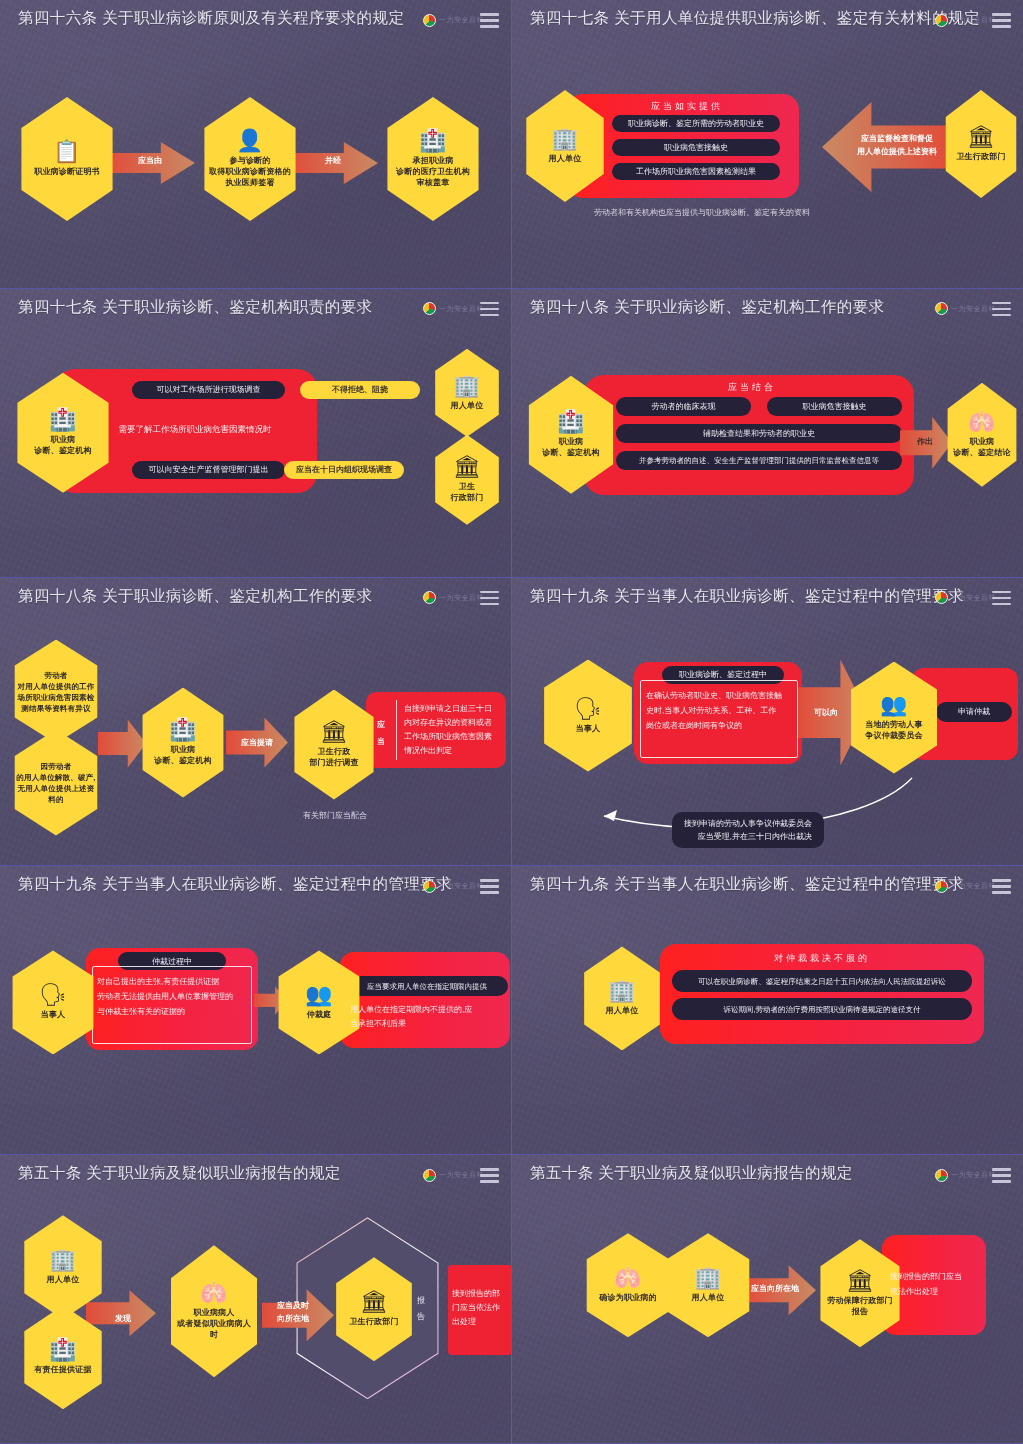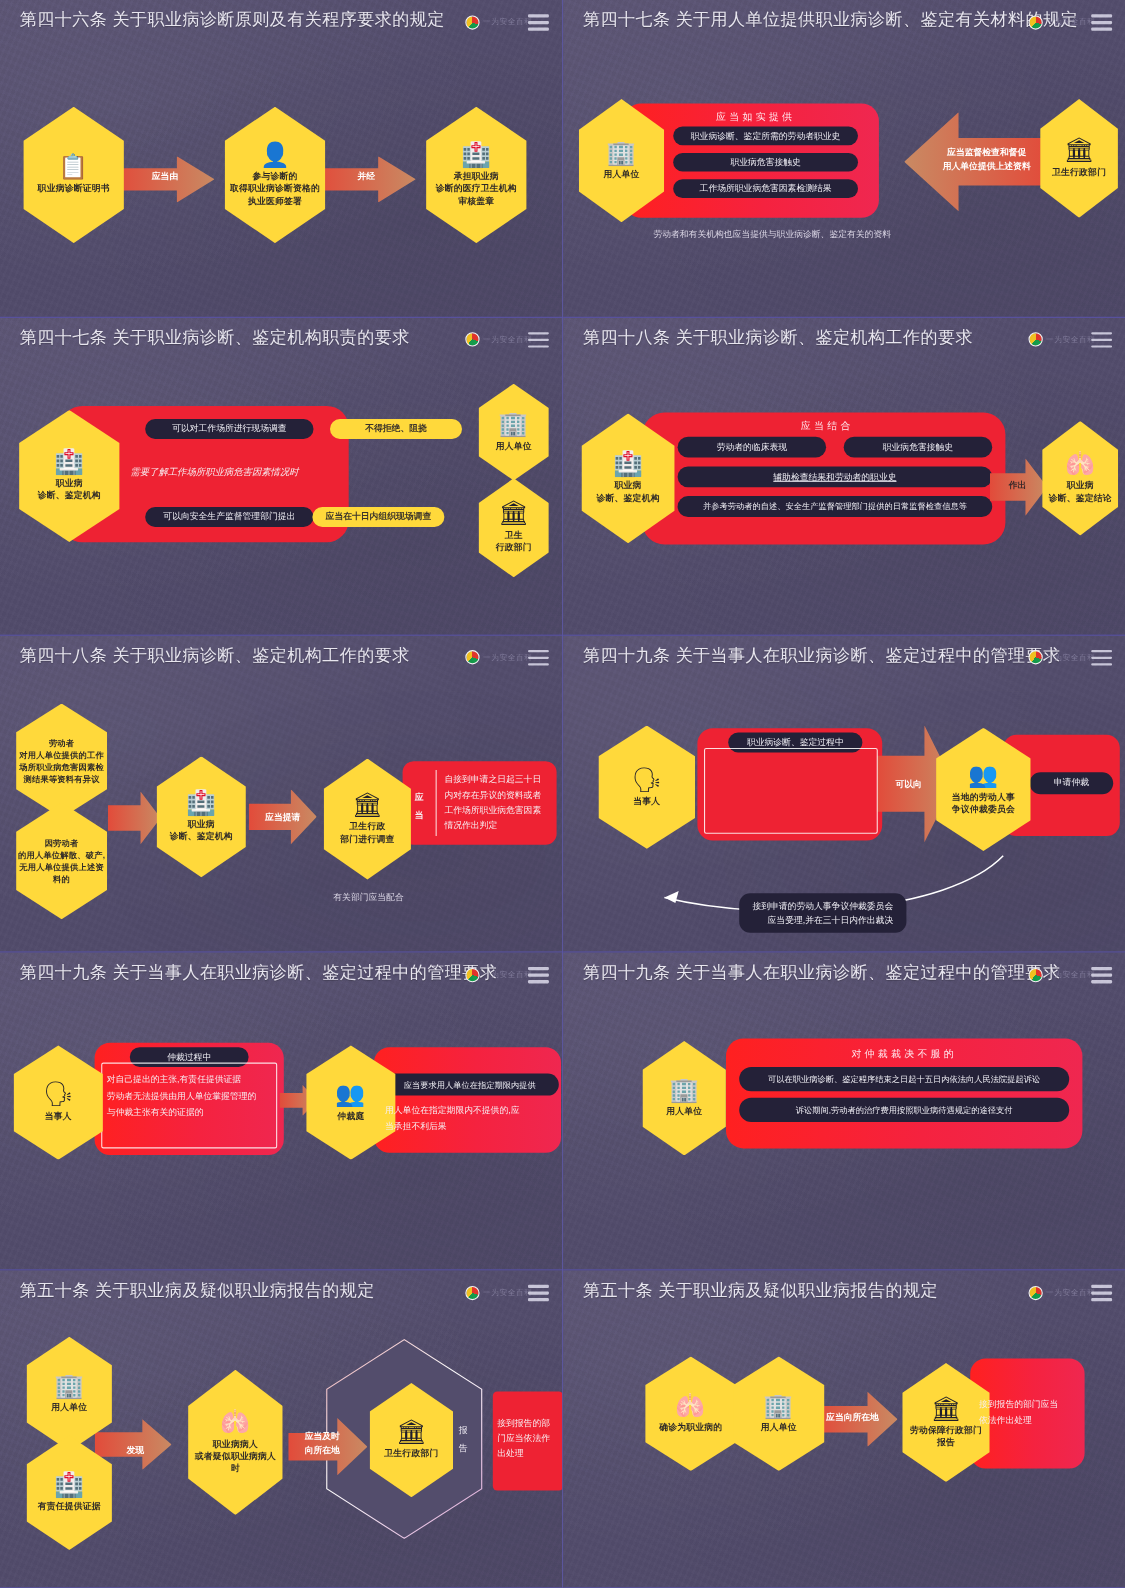--- a/index.html
+++ b/index.html
@@ -202,21 +202,21 @@
         <span class="logo-txt">一为安全百科</span>
       </div>
       <div class="burger">
           <i></i>
           <i></i>
           <i></i>
         </div>
     </div>
     <div class="canvas">
       <div class="redbox redflat" style="left:55px;top:38px;width:262px;height:124px;border-radius:20px;"></div>
-      <div class="txt c" style="left:100px;top:92px;width:190px;font-size:8.5px;font-style:italic;">需要了解工作场所职业病危害因素情况时</div>
+      <div class="txt c" style="left:100px;top:92px;width:190px;font-size:8.5px;">需要了解工作场所职业病危害因素情况时</div>
       <div class="pill" style="left:132px;top:50px;width:153px;height:18px;">可以对工作场所进行现场调查</div>
       <div class="pill" style="left:132px;top:130px;width:153px;height:18px;">可以向安全生产监督管理部门提出</div>
 
       <div class="hex" style="left:10px;top:42px;width:106px;height:120px;">
         <div class="ico">🏥</div>
         <div class="lbl" style="white-space:pre-line">职业病
 诊断、鉴定机构</div>
       </div>
 
       <div class="pill yel" style="left:300px;top:50px;width:120px;height:18px;font-size:8px;">不得拒绝、阻挠</div>
@@ -245,21 +245,21 @@
           <i></i>
           <i></i>
           <i></i>
         </div>
     </div>
     <div class="canvas">
       <div class="redbox redflat" style="left:72px;top:44px;width:330px;height:120px;border-radius:20px;"></div>
       <div class="ttl-mid" style="left:150px;top:50px;width:180px;text-align:center;">应当结合</div>
       <div class="pill" style="left:104px;top:66px;width:135px;height:19px;">劳动者的临床表现</div>
       <div class="pill" style="left:255px;top:66px;width:135px;height:19px;">职业病危害接触史</div>
-      <div class="pill" style="left:104px;top:93px;width:286px;height:19px;text-decoration:underline;">辅助检查结果和劳动者的职业史</div>
+      <div class="pill" style="left:104px;top:93px;width:286px;height:19px;">辅助检查结果和劳动者的职业史</div>
       <div class="pill" style="left:104px;top:120px;width:286px;height:19px;font-size:7.5px;">并参考劳动者的自述、安全生产监督管理部门提供的日常监督检查信息等</div>
 
       <div class="hex" style="left:10px;top:45px;width:98px;height:118px;">
         <div class="ico">🏥</div>
         <div class="lbl" style="white-space:pre-line">职业病
 诊断、鉴定机构</div>
       </div>
 
       <div class="arrow" style="left:388px;top:86px;width:52px;height:52px;"></div>
       <div class="alabel" style="left:393px;top:105px;width:40px;color:#3a2a2a;">作出</div>
@@ -339,20 +339,23 @@
       <div class="burger">
           <i></i>
           <i></i>
           <i></i>
         </div>
     </div>
     <div class="canvas">
       <div class="redbox redflat" style="left:122px;top:42px;width:168px;height:102px;border-radius:14px;"></div>
       <div class="whitebox" style="left:128px;top:60px;width:158px;height:78px;"></div>
       <div class="pill" style="left:150px;top:46px;width:122px;height:18px;">职业病诊断、鉴定过程中</div>
+      <div class="txt" style="left:134px;top:68px;width:150px;white-space:pre-line;line-height:15px;">在确认劳动者职业史、职业病危害接触
+史时,当事人对劳动关系、工种、工作
+岗位或者在岗时间有争议的</div>
 
       <div class="hex" style="left:25px;top:40px;width:102px;height:112px;">
         <div class="ico">🗣</div>
         <div class="lbl" style="white-space:pre-line">当事人</div>
       </div>
 
       <div class="arrow" style="left:285px;top:40px;width:70px;height:106px;"></div>
       <div class="alabel" style="left:290px;top:87px;width:48px;">可以向</div>
 
       <div class="redbox redflat" style="left:400px;top:48px;width:106px;height:92px;border-radius:12px;"></div>

